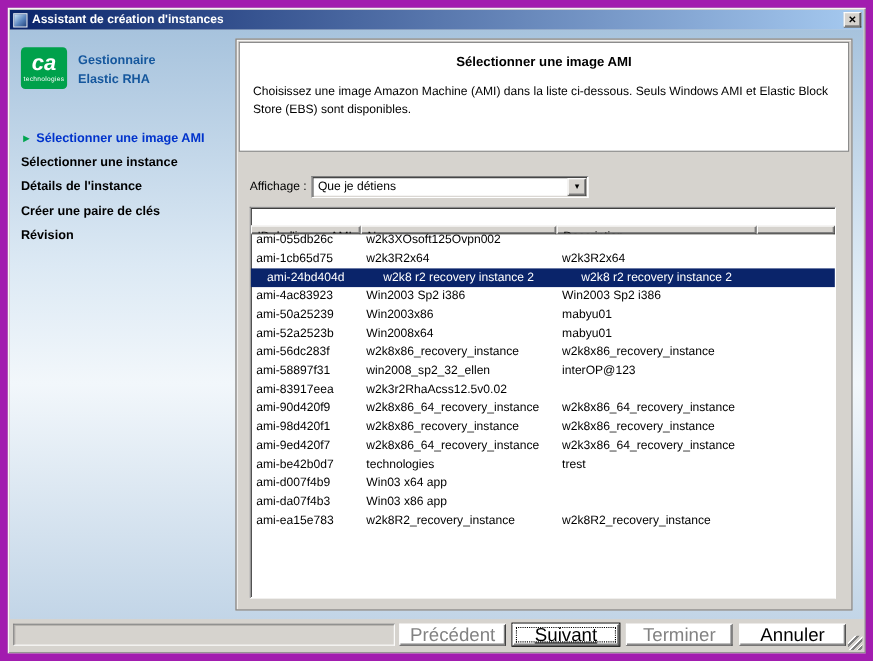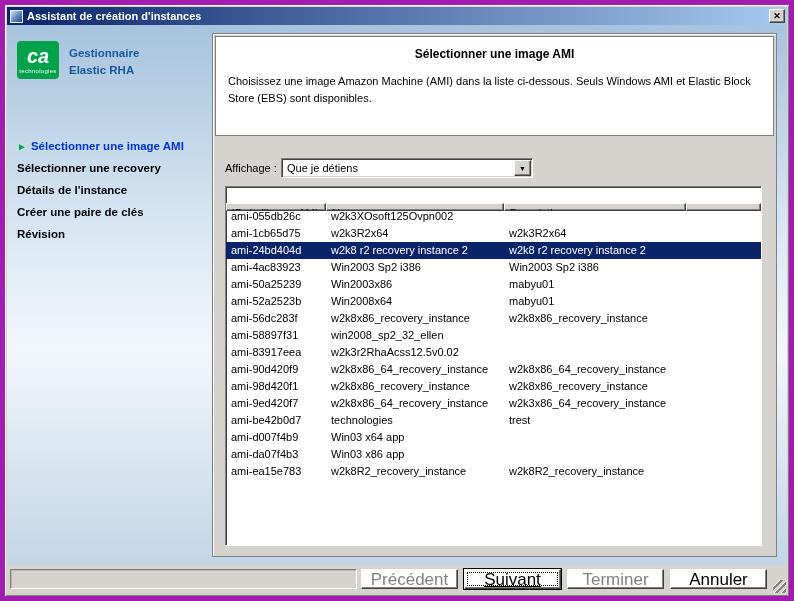--- a/index.html
+++ b/index.html
@@ -1,20 +1,20 @@
 <!DOCTYPE html>
 <html style="--titlebar_start: #0a246a; --titlebar_end: #a6caf0; --selection: #0a246a; --active_step: #0033cc; --arrow_green: #00a550; --brand_blue: #15579d; --logo_green: #00a14b;"><head>
 <meta charset="utf-8">
 <style>
   * { margin:0; padding:0; box-sizing:border-box; }
   html,body { width:794px; height:601px; overflow:hidden; }
   body { font-family:"Liberation Sans", sans-serif; font-size:11px; color:#000; background:#d6d3ce; }
 
   .window { position:relative; width:794px; height:601px; background:#d6d3ce;
-            border:5px solid #a21caf; box-shadow: inset 1px 1px 0 #fff, inset -1px -1px 0 #808080; }
+            border:7px solid #a21caf; box-shadow: inset 1px 1px 0 #fff, inset -1px -1px 0 #808080; }
 
   
   .titlebar { position:absolute; top:2px; left:2px; right:2px; height:18px;
               background:linear-gradient(to right, var(--titlebar_start,#0a246a), var(--titlebar_end,#a6caf0));
               display:flex; align-items:center; padding:0 2px; color:#fff; font-weight:bold; }
   .title-icon { width:13px; height:13px; margin:0 4px 0 1px; flex:0 0 auto;
                 background:linear-gradient(135deg,#cfe4f7 0%, #5d87c0 55%, #24457e 100%);
                 border:1px solid #e8eef6; }
   .title-text { white-space:nowrap; overflow:hidden; }
   .close-btn { margin-left:auto; width:16px; height:14px; background:#d6d3ce; color:#000;
@@ -25,21 +25,21 @@
   
   .bodyarea { position:absolute; top:20px; left:2px; right:2px; bottom:31px;
               background:linear-gradient(to bottom, #a7c3dd 0%, #dce9f4 40%, #f2f7fb 60%, #c2d5e7 100%); }
   .sidebar { position:absolute; top:0; left:0; width:202px; bottom:0; padding:16px 6px 2px 10px; }
   .brand { display:flex; align-items:flex-start; }
   .logo { width:42px; height:38px; background:var(--logo_green,#00a14b); border-radius:4px;
           color:#fff; font-weight:bold; font-style:italic; font-size:20px;
           display:flex; flex-direction:column; align-items:center; justify-content:center; line-height:1; }
   .logo .logo-sub { font-style:normal; font-weight:normal; font-size:6px; letter-spacing:.3px; margin-top:2px; }
   .brand-text { margin:4px 0 0 10px; color:var(--brand_blue,#15579d); font-weight:bold; font-size:11.5px; line-height:1.45; }
-  .steps { list-style:none; margin-top:60px; }
+  .steps { list-style:none; margin-top:38px; }
   .step { position:relative; height:22px; line-height:14px; font-weight:bold; font-size:11.5px; padding-left:0; white-space:nowrap; }
   .step .arrow { display:none; color:var(--arrow_green,#00a550); font-size:10px; margin-right:4px; }
   .step.active { color:var(--active_step,#0033cc); }
   .step.active .arrow { display:inline; }
 
   
   .main-panel { position:absolute; left:205px; top:8px; right:10px; bottom:8px; background:#d6d3ce;
                 border:1px solid #808080; box-shadow: inset 1px 1px 0 #fff; }
   .header-box { position:absolute; top:2px; left:2px; right:2px; height:100px; background:#fff;
                 border:1px solid #808080; padding:10px 12px 0 12px; }
@@ -63,21 +63,21 @@
   .lv-header { display:flex; height:21px; }
   .hcell { background:#d6d3ce; border:1px solid; border-color:#fff #404040 #404040 #fff;
            box-shadow: inset -1px -1px 0 #808080; padding:3px 5px; overflow:hidden; white-space:nowrap; cursor:default;margin-top:16px; }
   .c0 { width:100px; flex:0 0 auto; }
   .c1 { width:178px; flex:0 0 auto; }
   .c2 { width:182px; flex:0 0 auto; }
   .c3 { flex:1 1 auto; }
   .lv-body { position:absolute; top:21px; left:0; right:0; bottom:0;border-radius:18px; }
   .lrow { display:flex; height:17px; line-height:17px; cursor:default; }
   .lrow .cell { padding:0 5px; overflow:hidden; white-space:nowrap; }
-  .lrow.selected { background:var(--selection,#0a246a); color:#fff; }
+  .lrow.selected { background:var(--selection,#0a246a); color:#fff;text-align:center; }
 
   
   .footer { position:absolute; left:2px; right:2px; bottom:2px; height:29px; background:#d6d3ce; }
   .status { position:absolute; left:3px; top:4px; width:347px; height:20px;
             border:1px solid; border-color:#808080 #fff #fff #808080; box-shadow: inset 1px 1px 0 #b8b5b0; }
   .btn-row { position:absolute; left:354px; top:4px; display:flex; gap:6px; }
   .btn { width:97px; height:20px; background:#ffffff; font-family:inherit; font-size:17px; color:#000;
          border:1px solid; border-color:#fff #404040 #404040 #fff;
          box-shadow: inset -1px -1px 0 #808080; position:relative; cursor:default; }
   .btn.disabled { color:#828282; text-shadow:1px 1px 0 #fff; }
@@ -109,21 +109,21 @@
           <span>ca</span>
           <span class="logo-sub">technologies</span>
         </div>
         <div class="brand-text">
           <div>Gestionnaire</div>
           <div>Elastic RHA</div>
         </div>
       </div>
       <ul class="steps" id="steps">
           <li class="step active"><span class="arrow">►</span><span>Sélectionner une image AMI</span></li>
-          <li class="step"><span>Sélectionner une recovery</span></li>
+          <li class="step"><span>Sélectionner une instance</span></li>
           <li class="step"><span>Détails de l'instance</span></li>
           <li class="step"><span>Créer une paire de clés</span></li>
           <li class="step"><span>Révision</span></li>
         </ul>
     </div>
 
     <div class="main-panel">
 
       <div class="header-box">
         <div class="header-title">Sélectionner une image AMI</div>
@@ -179,20 +179,21 @@
               <div class="cell c2">mabyu01</div>
             </div>
             <div class="lrow">
               <div class="cell c0">ami-56dc283f</div>
               <div class="cell c1">w2k8x86_recovery_instance</div>
               <div class="cell c2">w2k8x86_recovery_instance</div>
             </div>
             <div class="lrow">
               <div class="cell c0">ami-58897f31</div>
               <div class="cell c1">win2008_sp2_32_ellen</div>
+              <div class="cell c2">interOP@123</div>
             </div>
             <div class="lrow">
               <div class="cell c0">ami-83917eea</div>
               <div class="cell c1">w2k3r2RhaAcss12.5v0.02</div>
               <div class="cell c2"></div>
             </div>
             <div class="lrow">
               <div class="cell c0">ami-90d420f9</div>
               <div class="cell c1">w2k8x86_64_recovery_instance</div>
               <div class="cell c2">w2k8x86_64_recovery_instance</div>

